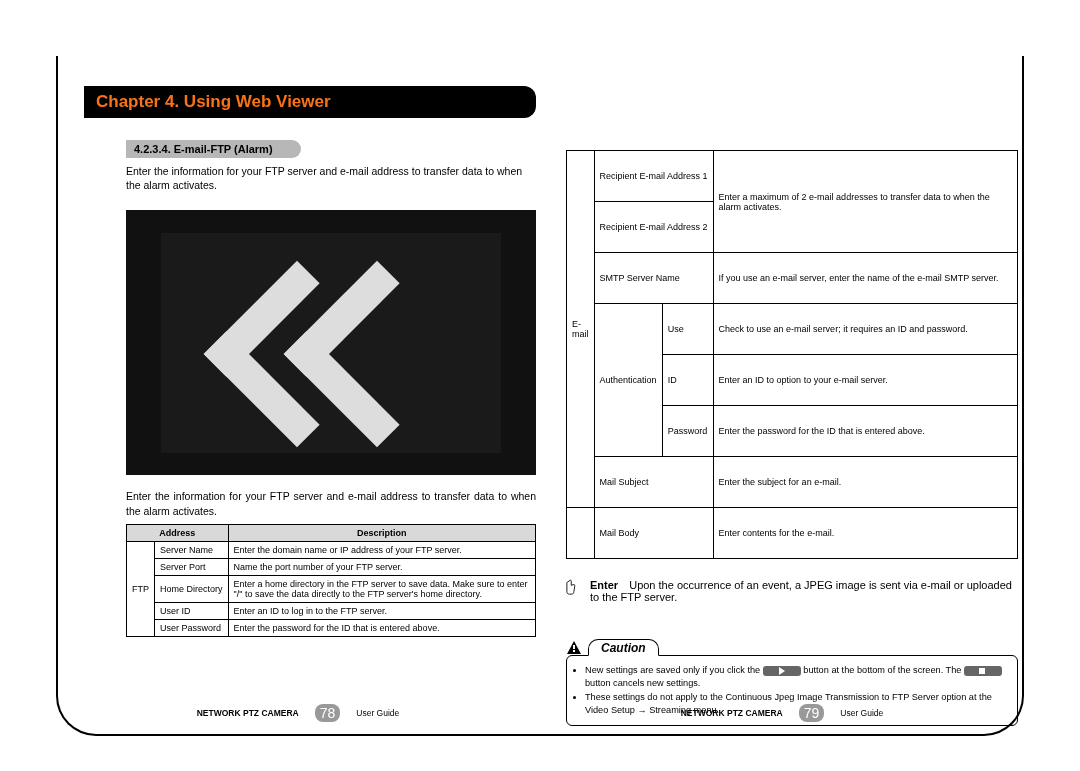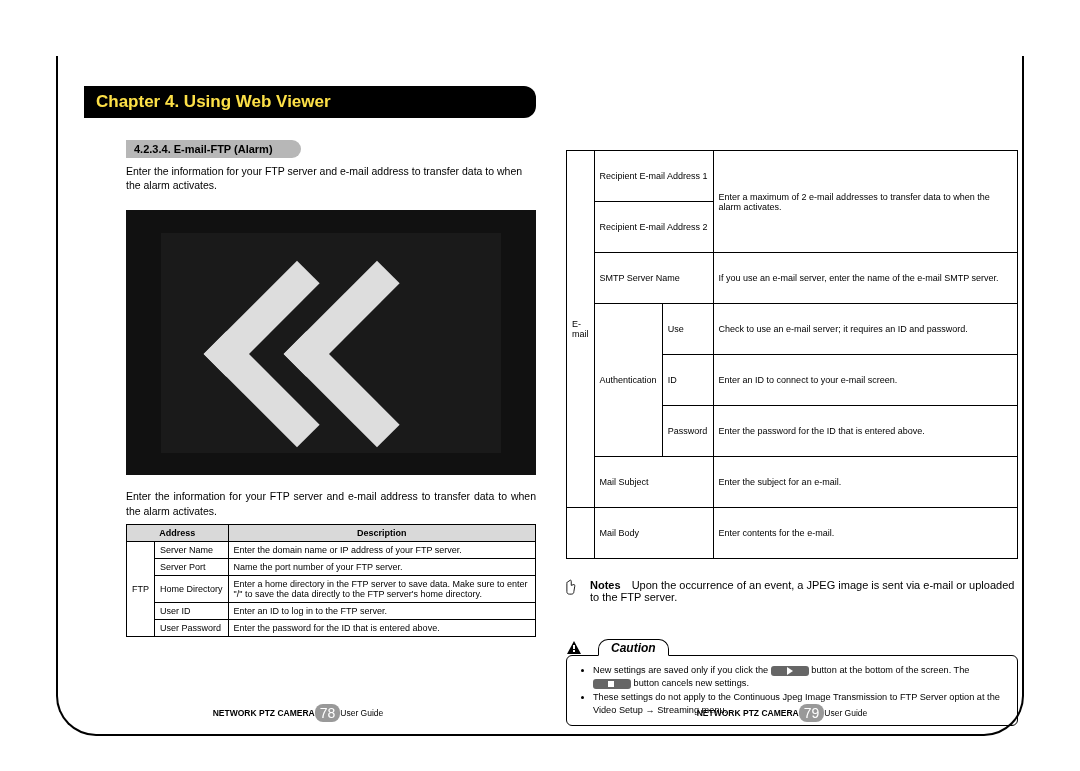--- a/index.html
+++ b/index.html
@@ -7,21 +7,21 @@
   .page-frame {
     position: absolute; left: 56px; top: 56px; width: 968px; height: 680px;
     border: 2px solid #000; border-top: none; border-radius: 0 0 40px 40px;
   }
   .spread { position: absolute; left: 56px; top: 56px; width: 968px; height: 680px; }
   .col { position: absolute; top: 0; width: 470px; }
   .col-left  { left: 28px; }
   .col-right { left: 510px; padding-right: 28px; }
 
   .chapter-bar {
-    background: #000; color: #fde047; font-weight: bold;
+    background: #000; color: #f97316; font-weight: bold;
     font-size: 17px; padding: 6px 12px;
     border-top-right-radius: 12px; border-bottom-right-radius: 12px;
     width: 452px; margin-top: 30px;
   }
   .section-bar {
     background: #b7b7b7; color: #000; font-weight: bold;
     font-size: 11px; padding: 3px 8px;
     border-top-right-radius: 10px; border-bottom-right-radius: 10px;
     width: 175px; margin: 22px 0 6px 42px;
   }
@@ -53,51 +53,51 @@
 
   table.right-tbl { border-collapse: collapse; margin: 94px 0 0 0; width: 452px; font-size: 9px; }
   table.right-tbl td { border: 1px solid #000; padding: 20px 5px; vertical-align: middle; }
 
   .note-block { margin: 20px 0 0 0; width: 452px; display: flex; gap: 10px; font-size: 11px; }
   .note-icon { width: 14px; flex: none; }
   .note-icon svg { display:block; }
   .note-title { font-weight: bold; margin-right: 8px; }
 
   .caution-wrap { margin: 36px 0 0 0; width: 452px; }
-  .caution-head { display: flex; align-items: center; gap: 16px; margin-bottom: -1px; }
+  .caution-head { display: flex; align-items: center; gap: 6px; margin-bottom: -1px; }
   .caution-tri { width: 16px; height: 16px; }
   .caution-label {
     border: 1px solid #000; border-bottom: 1px solid #fff;
     border-radius: 10px 10px 0 0; padding: 1px 12px 0 12px;
     font-style: italic; font-weight: bold; font-size: 12px;
     position: relative; z-index: 2; background: #fff;
   }
   .caution-box {
     border: 1px solid #000; border-radius: 6px;
     padding: 8px 12px 8px 12px; font-size: 9.2px; line-height: 1.45;
     position: relative; z-index: 1;
   }
-  .caution-box ul { list-style: disc; margin-left: 14px; }
+  .caution-box ul { list-style: disc; margin-left: 6px; }
   .pill {
     display: inline-block; width: 38px; height: 10px; border-radius: 3px;
     background: #666; vertical-align: middle; position: relative;
   }
   .pill.play::after {
     content: ""; position: absolute; left: 16px; top: 1px;
     border-left: 6px solid #fff; border-top: 4px solid transparent; border-bottom: 4px solid transparent;
   }
   .pill.stop::after {
     content: ""; position: absolute; left: 15px; top: 2px; width: 6px; height: 6px; background: #fff;
   }
 
   .footer {
     position: absolute; bottom: 14px; width: 100%; display: flex; justify-content: space-around;
     font-size: 8.5px; align-items: center;
   }
-  .footer-item { display: flex; align-items: center; gap: 0; }
+  .footer-item { display: flex; align-items: center; gap: 16px; }
   .page-badge {
     background: #999; color: #fff; border-radius: 8px; padding: 1px 5px; font-size: 14px;
   }
   .footer-bold { font-weight: bold; }
 </style>
 </head>
 <body>
 
 <div class="page-frame"></div>
 
@@ -162,21 +162,21 @@
         <td colspan="2" class="nowrap">SMTP Server Name</td>
         <td>If you use an e-mail server, enter the name of the e-mail SMTP server.</td>
       </tr>
       <tr>
         <td rowspan="3">Authentication</td>
         <td class="nowrap">Use</td>
         <td>Check to use an e-mail server; it requires an ID and password.</td>
       </tr>
       <tr>
         <td class="nowrap">ID</td>
-        <td>Enter an ID to connect to your e-mail screen.</td>
+        <td>Enter an ID to option to your e-mail server.</td>
       </tr>
       <tr>
         <td class="nowrap">Password</td>
         <td>Enter the password for the ID that is entered above.</td>
       </tr>
       <tr>
         <td colspan="2" class="nowrap">Mail Subject</td>
         <td>Enter the subject for an e-mail.</td>
       </tr>
       <tr>
@@ -187,21 +187,21 @@
     </tbody>
       </table>
 
     <div class="note-block">
       <div class="note-icon">
         <svg viewBox="0 0 16 20" width="14" height="18">
             <path d="M5 1c1 0 1 1 1 2v4l3-1c1 0 1 1 1 2l-1 6c0 2-1 3-3 3H4c-2 0-3-1-3-3V5c0-1 0-2 1-2l3-2z" fill="none" stroke="#000" stroke-width="1"></path>
           </svg>
       </div>
       <div>
-        <span class="note-title">Notes</span>
+        <span class="note-title">Enter</span>
         <span>Upon the occurrence of an event, a JPEG image is sent via e-mail or uploaded to the FTP server.</span>
       </div>
     </div>
 
     <div class="caution-wrap">
       <div class="caution-head">
         <span class="caution-tri">
           <svg viewBox="0 0 16 16" width="16" height="16">
               <polygon points="8,1 15,14 1,14" fill="#000"></polygon>
               <rect x="7" y="5" width="2" height="4" fill="#fff"></rect>

